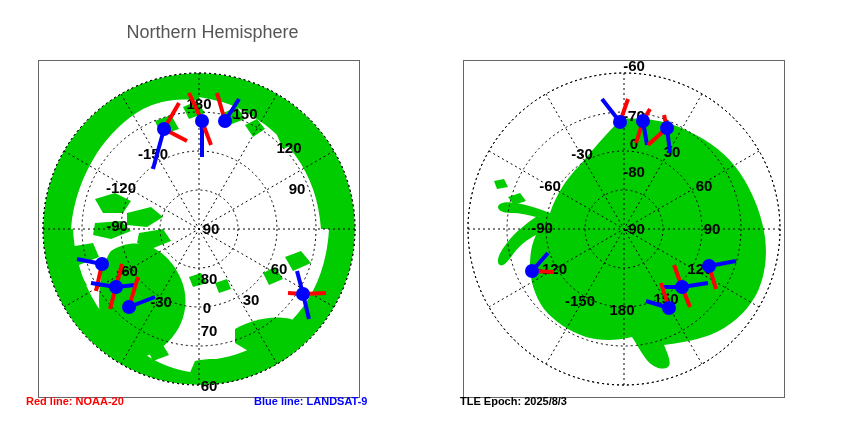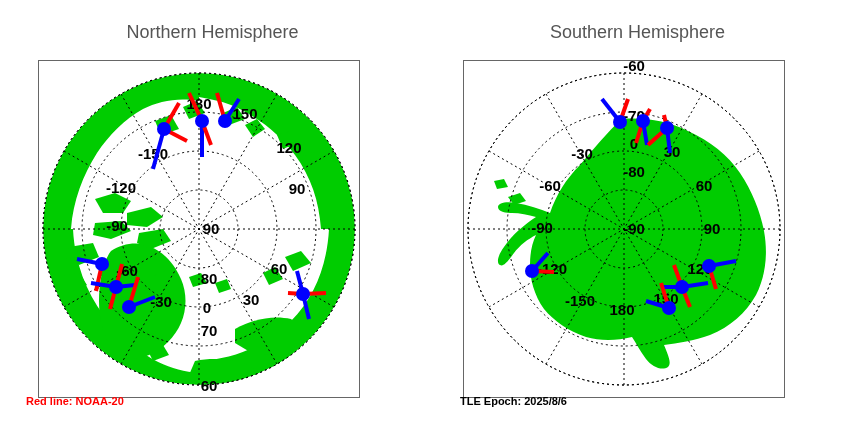--- a/index.html
+++ b/index.html
@@ -190,21 +190,20 @@
           <line x1="264" y1="233" x2="258" y2="210" stroke="#0000ff" stroke-width="4"></line>
           <line x1="264" y1="233" x2="270" y2="258" stroke="#0000ff" stroke-width="4"></line>
           <circle cx="264" cy="233" r="7" fill="#0000ff"></circle>
         </g>
       </g>
     </svg>
   </div>
 </div>
 
 <div class="panel" style="left:425px;top:0px;width:425px;height:395px;">
-  <div class="panel-title">Southern Hemisphere</div>
   <div class="plot-frame" style="left:38px;top:44px;width:322px;height:338px;">
     <svg width="320" height="336" viewBox="0 0 320 336">
       <defs>
         <clipPath id="sdisc">
             <circle cx="160" cy="168" r="156"></circle>
           </clipPath>
       </defs>
       <rect x="0" y="0" width="320" height="336" fill="#ffffff"></rect>
 
       <g clip-path="url(#sdisc)" fill="#00cc00">
@@ -309,14 +308,15 @@
           <line x1="205" y1="247" x2="182" y2="240" stroke="#0000ff" stroke-width="4"></line>
           <circle cx="205" cy="247" r="7" fill="#0000ff"></circle>
         </g>
       </g>
     </svg>
   </div>
 </div>
 
 <div class="legend">
   <span class="legend-item" style="left:26px;top:2px;color:#ff0000;">Red line: NOAA-20</span>
-  <span class="legend-item" style="left:460px;top:2px;color:#000000;">TLE Epoch: 2025/8/6</span>
+  <span class="legend-item" style="left:254px;top:2px;color:#0000ff;">Blue line: LANDSAT-9</span>
+  <span class="legend-item" style="left:460px;top:2px;color:#000000;">TLE Epoch: 2025/8/3</span>
 </div>
 
 </body></html>

